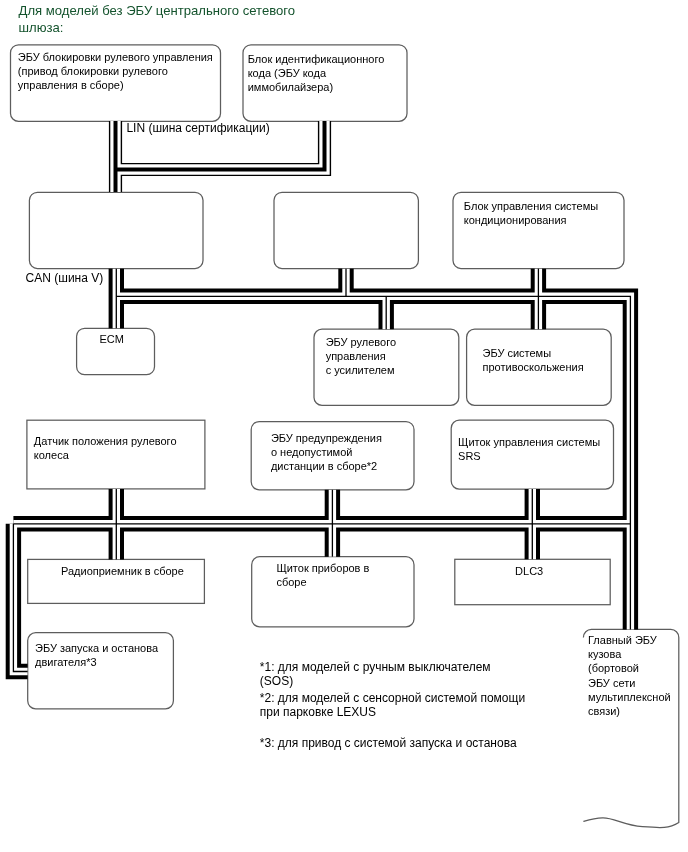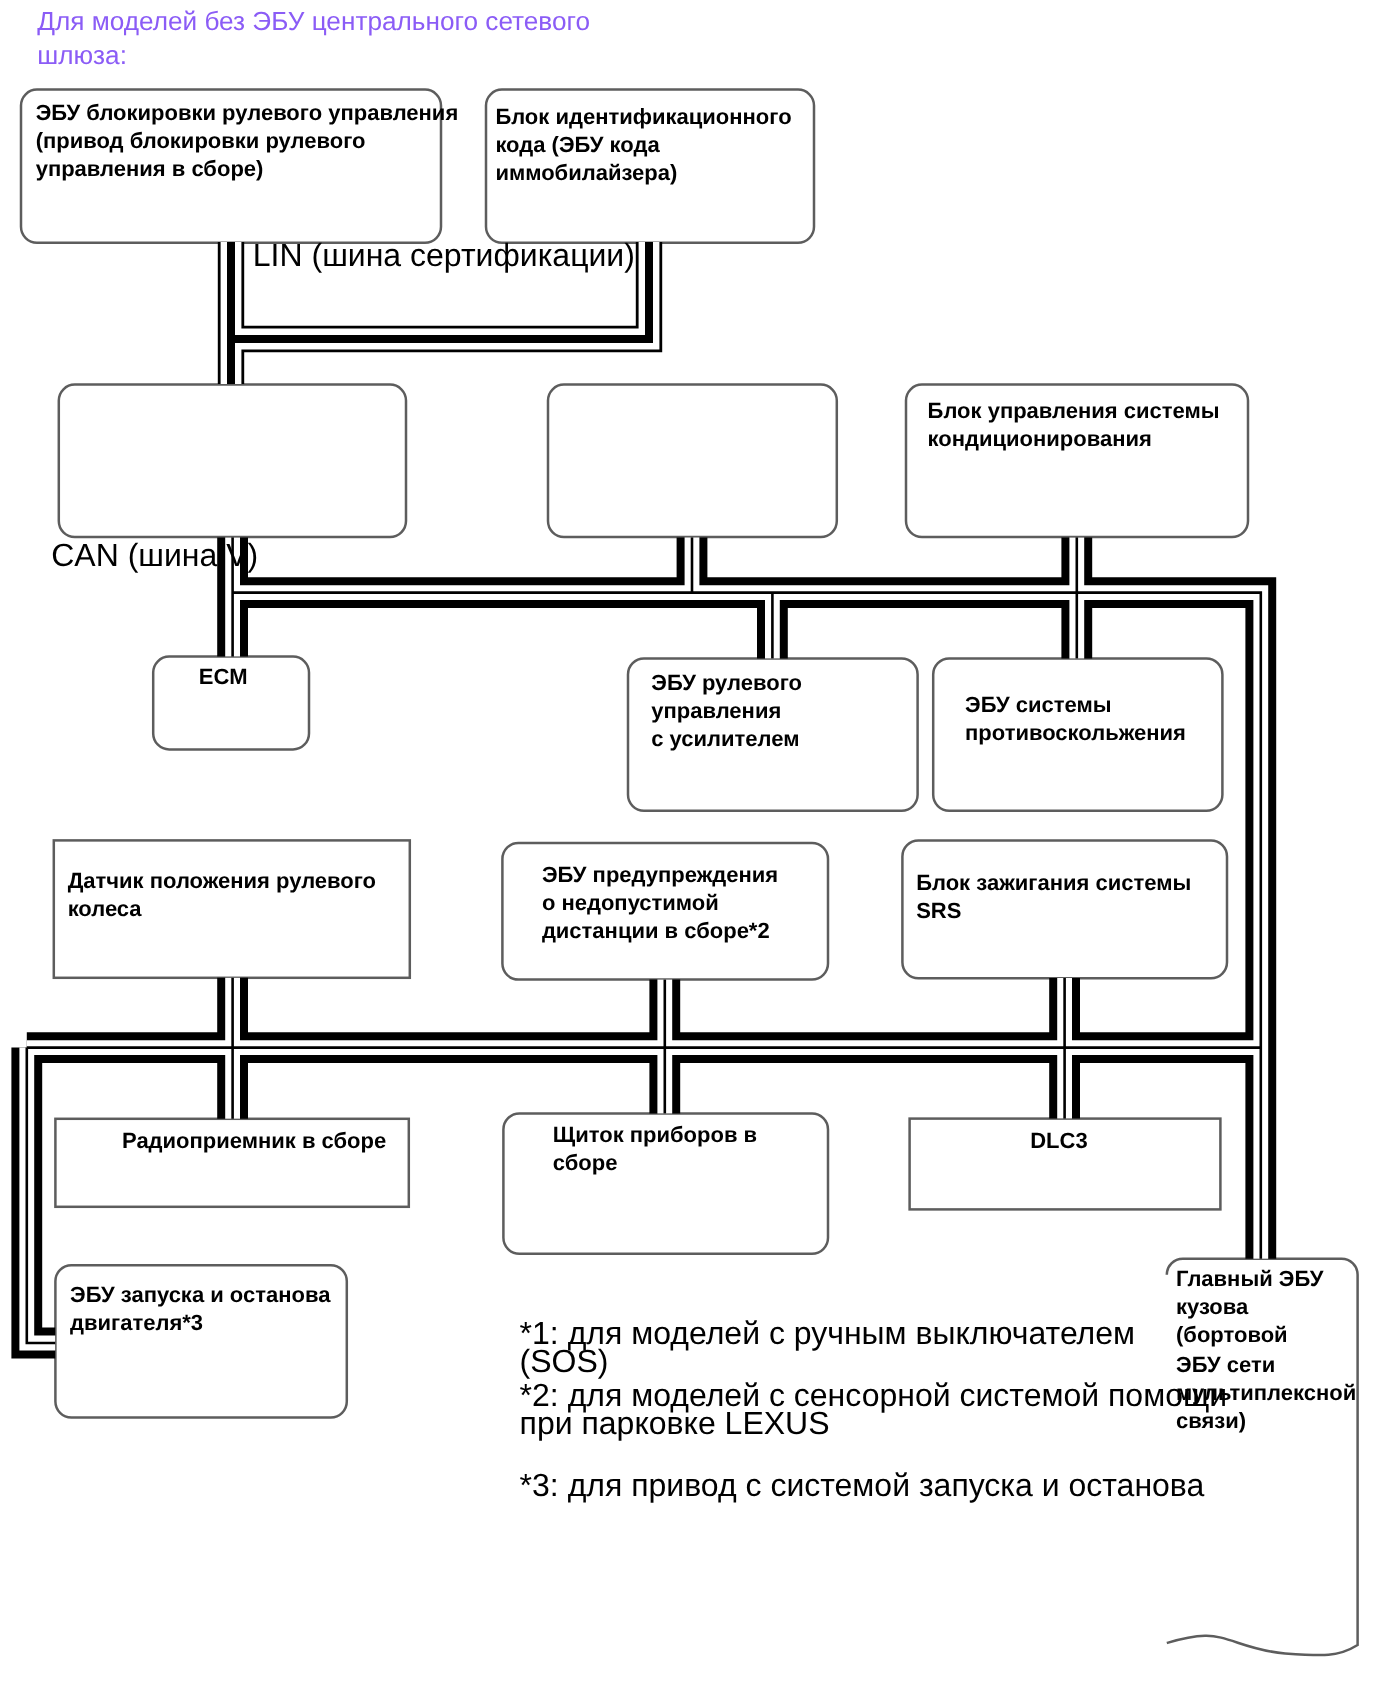--- a/index.html
+++ b/index.html
@@ -1,23 +1,23 @@
 <!DOCTYPE html>
 <html><head>
 <meta charset="utf-8">
 <title>CAN bus diagram</title>
 <style>
   html,body{margin:0;padding:0;background:#fff;}
   body{width:688px;height:852px;overflow:hidden;font-family:"Liberation Sans",sans-serif;color:#000;}
   #page{position:relative;width:688px;height:852px;transform:translateZ(0);}
-  .hdr{position:absolute;left:18.6px;top:1.5px;font-size:13.1px;line-height:17.3px;color:#8b5cf6;white-space:pre-line;}
+  .hdr{position:absolute;left:18.6px;top:1.5px;font-size:13.1px;line-height:17.3px;color:#14532d;white-space:pre-line;}
   .bx{position:absolute;font-size:11px;line-height:14.1px;white-space:pre-line;}
-  .bx .t{white-space:pre-line;font-weight:bold;}
+  .bx .t{white-space:pre-line;}
   svg.net,svg.frames{position:absolute;left:0;top:0;width:688px;height:852px;}
-  .note{position:absolute;font-size:16px;line-height:13.5px;white-space:pre-line;}
+  .note{position:absolute;font-size:12px;line-height:13.5px;white-space:pre-line;}
 </style>
 </head>
 <body>
 
 <div id="page">
   <div class="hdr">Для моделей без ЭБУ центрального сетевого
 шлюза:</div>
   <svg class="frames" viewBox="0 0 688 852">
       <rect x="10.5" y="44.8" width="210" height="76.6" rx="8" fill="#ffffff" stroke="#5d5d5d" stroke-width="1.25"></rect>
       <rect x="243" y="44.8" width="164" height="76.6" rx="8" fill="#ffffff" stroke="#5d5d5d" stroke-width="1.25"></rect>
@@ -98,21 +98,21 @@
     <div class="bx" style="left: 482.54px; top: 346.4px;"><div class="t">ЭБУ системы
 противоскольжения</div></div>
     <div class="bx" style="left: 325.64px; top: 335.1px;"><div class="t">ЭБУ рулевого
 управления
 с усилителем</div></div>
     <div class="bx" style="left: 33.82px; top: 434.1px;"><div class="t">Датчик положения рулевого
 колеса</div></div>
     <div class="bx" style="left: 270.94px; top: 430.8px;"><div class="t">ЭБУ предупреждения
 о недопустимой
 дистанции в сборе*2</div></div>
-    <div class="bx" style="left: 458.1px; top: 434.5px;"><div class="t">Блок зажигания системы
+    <div class="bx" style="left: 458.1px; top: 434.5px;"><div class="t">Щиток управления системы
 SRS</div></div>
     <div class="bx" style="left: 45px; top: 564.3px; margin-left: 16px;"><div class="t">Радиоприемник в сборе</div></div>
     <div class="bx" style="left: 276.4px; top: 561px;"><div class="t">Щиток приборов в
 сборе</div></div>
     <div class="bx" style="left: 515.1px; top: 563.8px;"><div class="t">DLC3</div></div>
     <div class="bx" style="left: 35.04px; top: 640.5px;"><div class="t">ЭБУ запуска и останова
 двигателя*3</div></div>
     <div class="bx" style="left: 588px; top: 633.3px;"><div class="t">Главный ЭБУ
 кузова
 (бортовой

